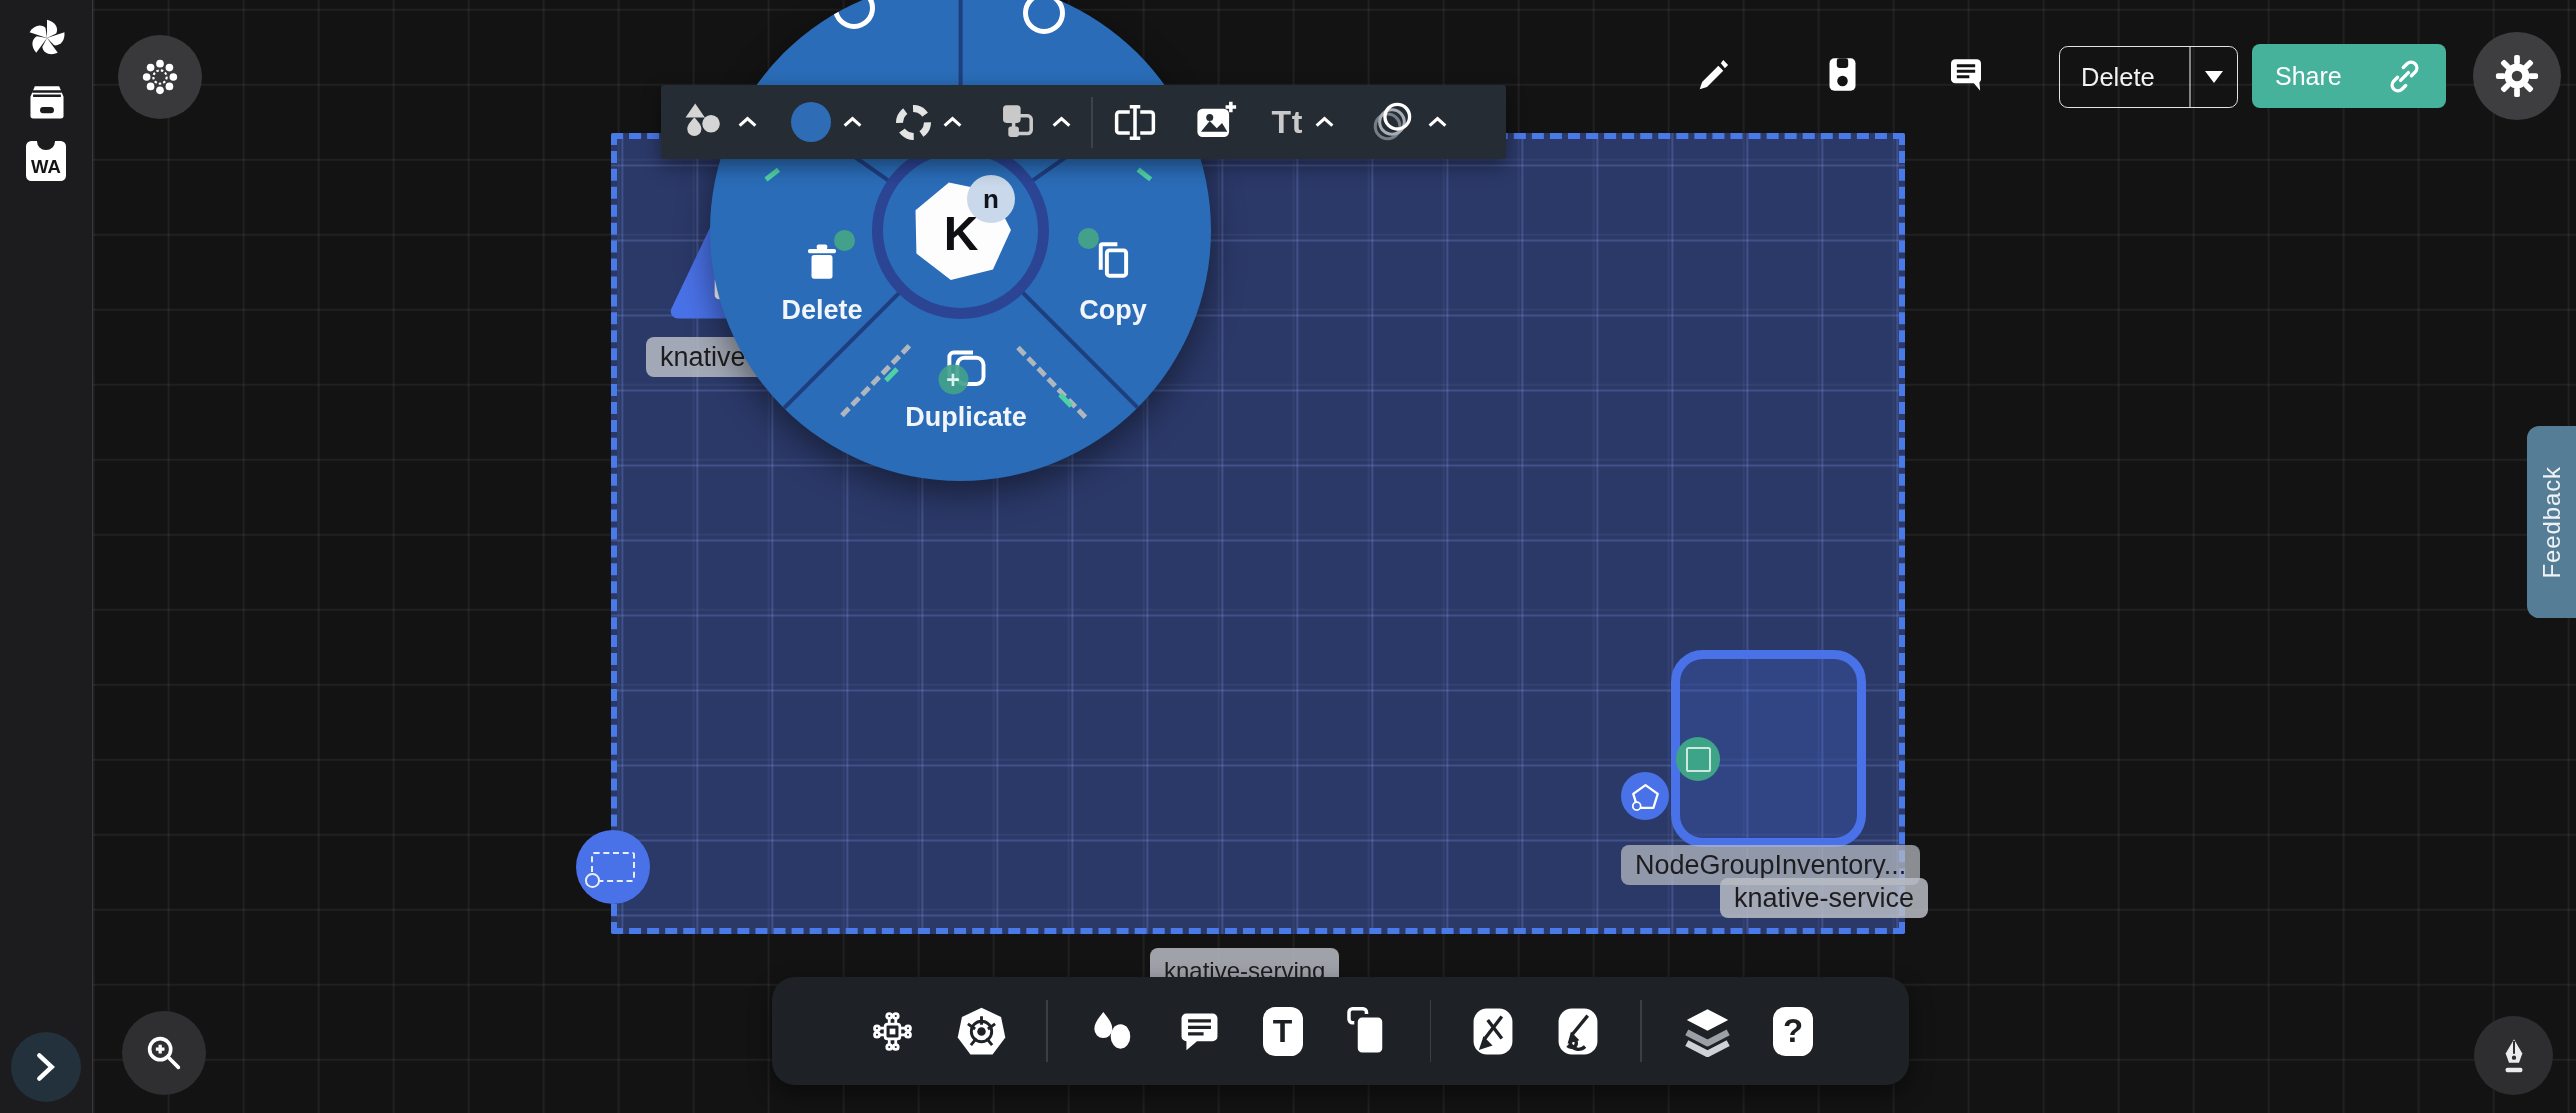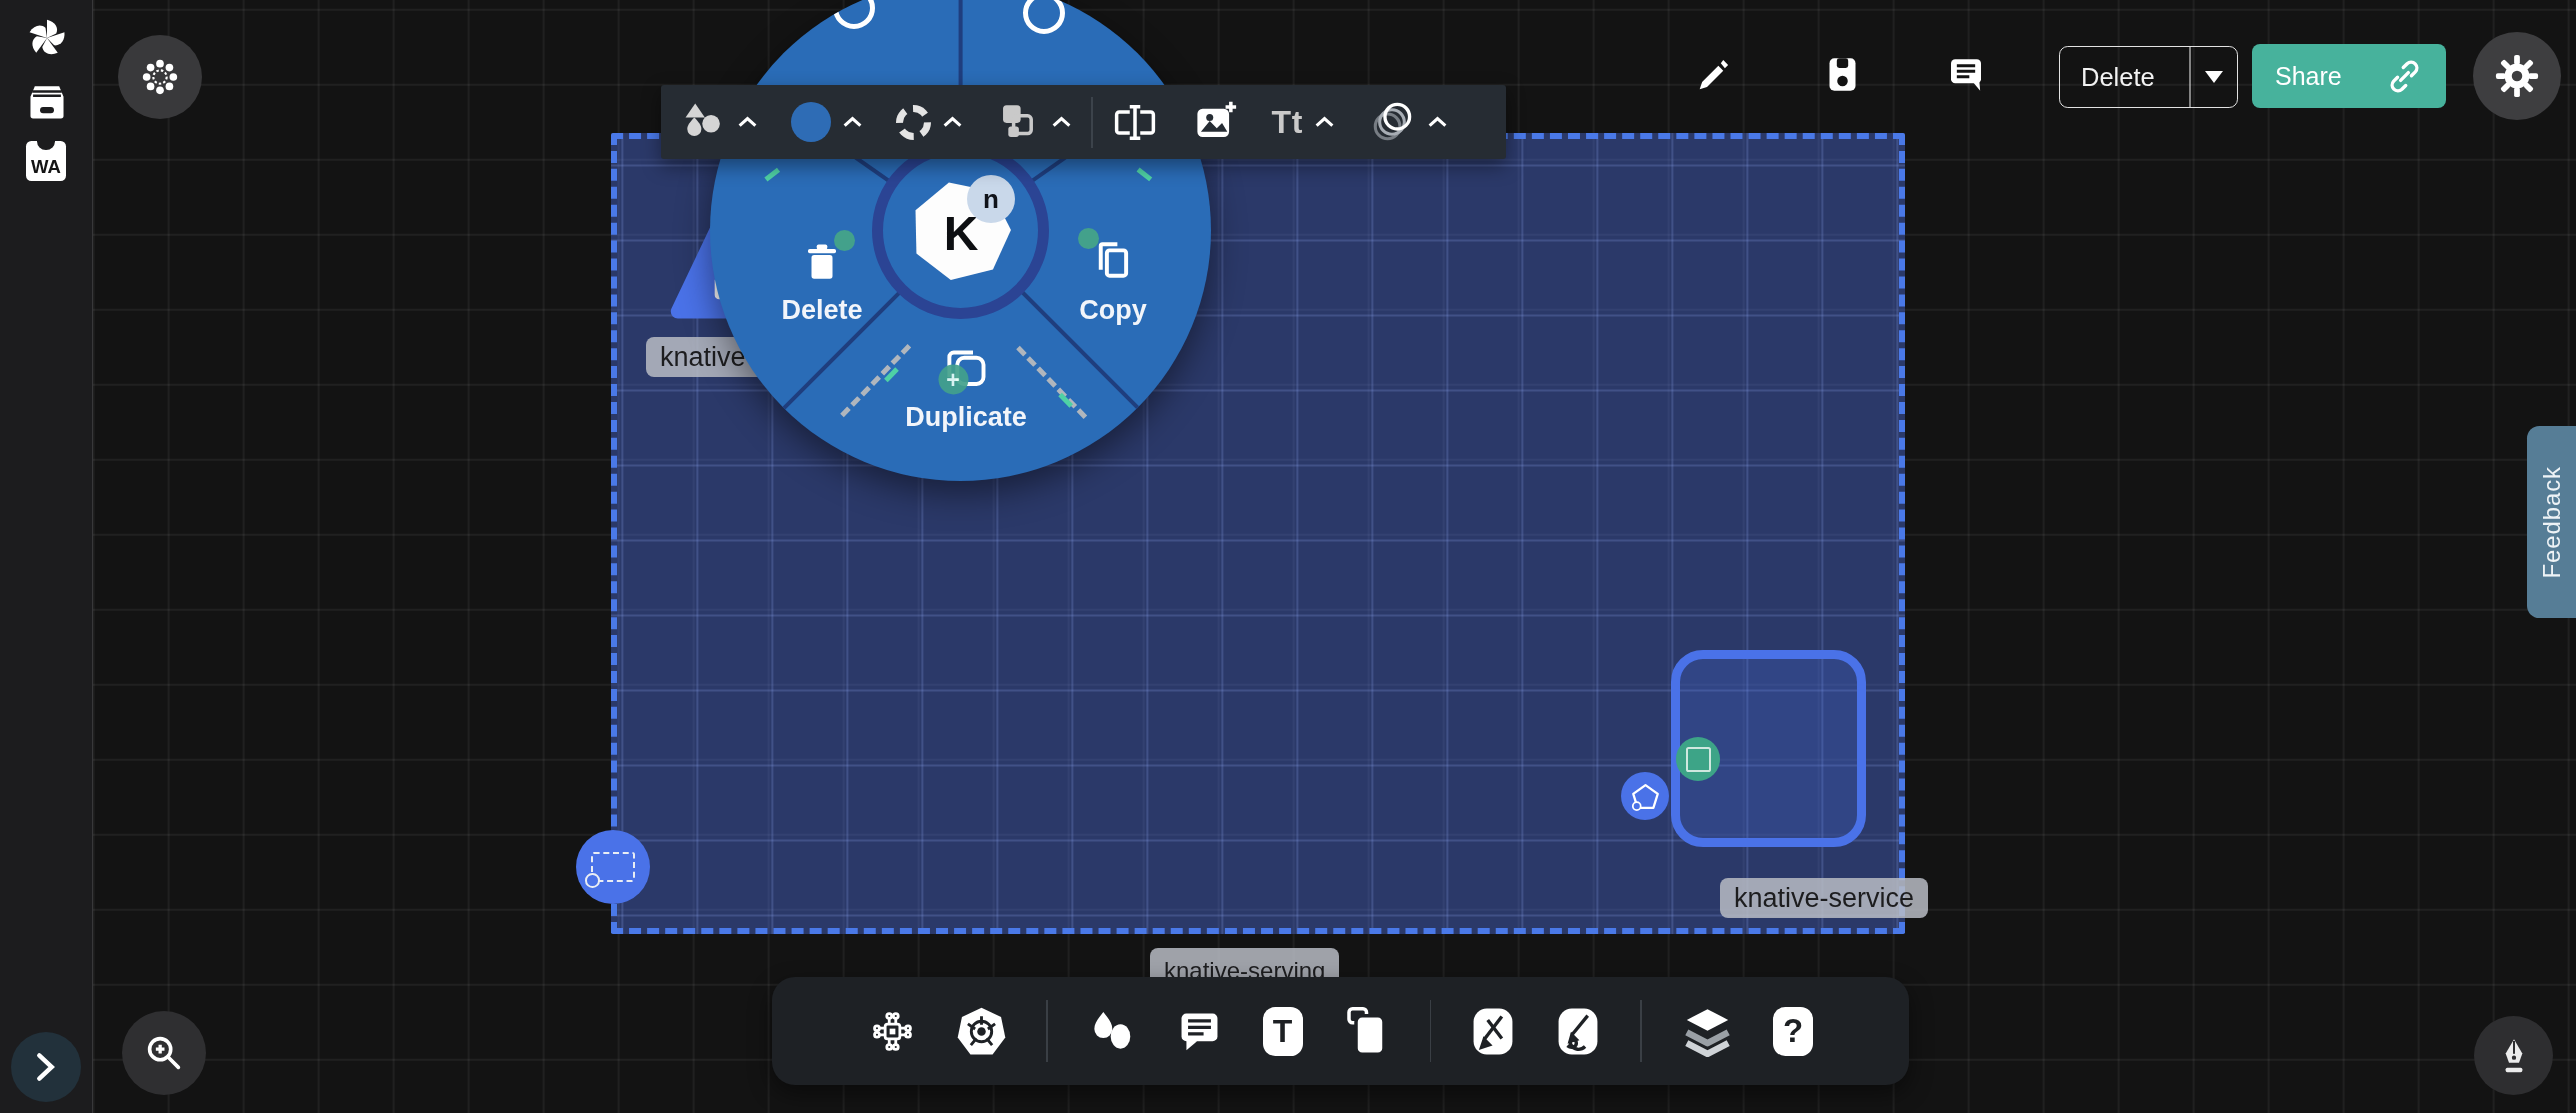--- a/index.html
+++ b/index.html
@@ -126,20 +126,21 @@
   <div class="group-node"></div>
   <div class="badge badge-green">
       <div class="sq"></div>
     </div>
   <div class="badge badge-blue">
     <svg width="35" height="35" viewBox="0 0 40 40">
       <polygon points="20,7 34,17 29,33 11,33 6,17" fill="none" stroke="#fff" stroke-width="2.6" stroke-linejoin="round"></polygon>
       <circle cx="10" cy="31" r="4.5" fill="#4a72e8" stroke="#fff" stroke-width="2"></circle>
     </svg>
   </div>
+  <div class="tag" style="left:1621px;top:845px;background:rgba(184,188,196,.72);z-index:5;">NodeGroupInventory...</div>
   <div class="tag" style="left:1720px;top:878px;z-index:6;">knative-service</div>
 
   <div class="badge edge-badge">
     <div class="marquee"></div>
   </div>
 
   <div class="tag" style="left:1150px;top:948px;line-height:46px;font-size:24px;">knative-serving</div>
 
   <div class="wheel">
 

